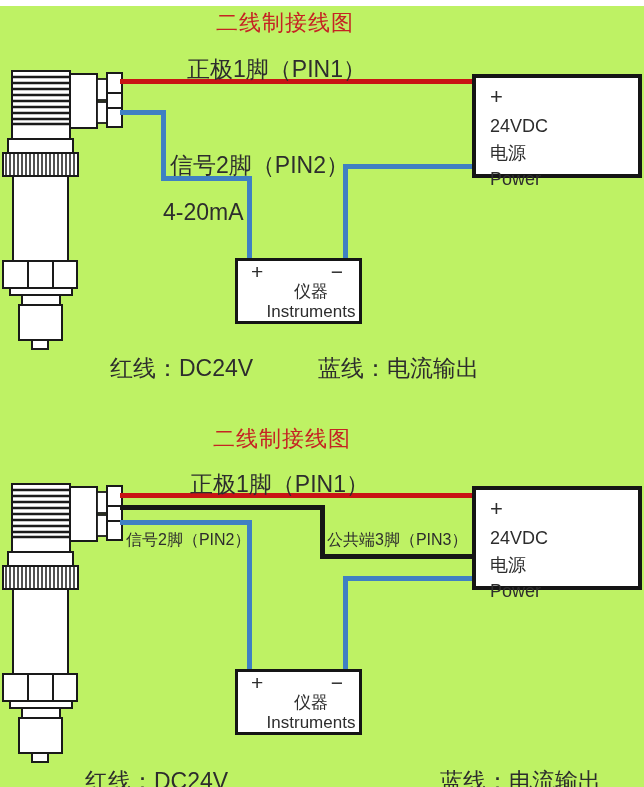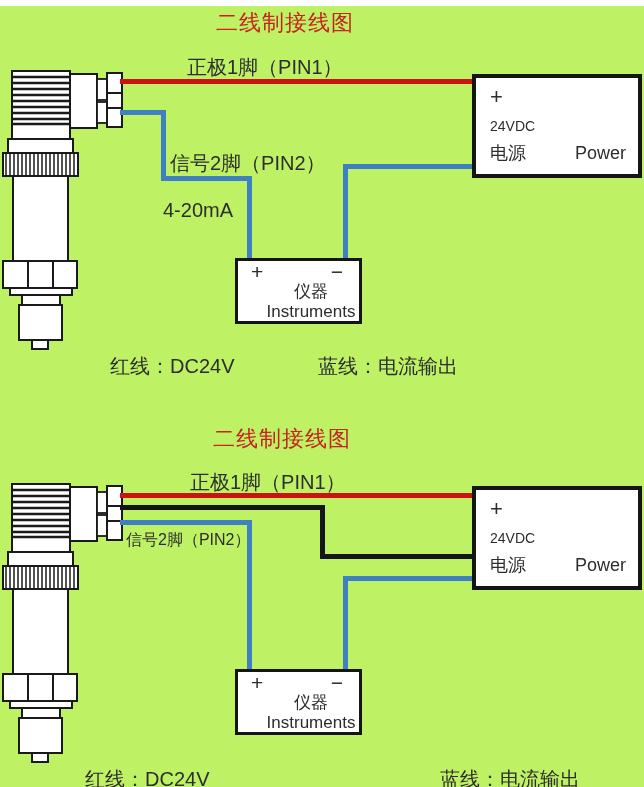--- a/index.html
+++ b/index.html
@@ -3,31 +3,31 @@
 <meta charset="utf-8">
 <style>
   html,body{margin:0;padding:0;background:#ffffff;}
   .canvas{
     position:relative;width:644px;height:787px;margin:6px auto;
     background:#bef264;overflow:hidden;
     font-family:"Liberation Sans","DejaVu Sans",sans-serif;
     color:#2d2d2d;
   }
   .title{position:absolute;font-size:22px;letter-spacing:1px;color:#c52323;white-space:nowrap;}
-  .lbl{position:absolute;font-size:20px;color:#2d2d2d;white-space:nowrap;}
+  .lbl{position:absolute;font-size:23px;color:#2d2d2d;white-space:nowrap;}
   .lbl.small{font-size:16px;}
   .wire{position:absolute;}
   .wire.red{background:#c81414;}
   .wire.blue{background:#3f80c3;}
   .wire.black{background:#161616;}
   .box{position:absolute;background:#ffffff;box-sizing:border-box;}
   .power{border:4px solid #151515;width:170px;height:104px;padding:4px 10px 0 14px;}
   .power .plus{font-size:22px;line-height:30px;}
-  .power .volt{font-size:14px;line-height:28px;}
-  .power .prow{display:flex;justify-content:space-between;font-size:18px;line-height:26px;padding-right:2px;}
+  .power .volt{font-size:18px;line-height:28px;}
+  .power .prow{display:flex;justify-content:space-between;font-size:18px;line-height:26px;padding-right:2px;flex-direction:column;}
   .instr{border:3px solid #151515;width:127px;height:66px;display:flex;flex-direction:column;}
   .instr .sign-row{display:flex;justify-content:space-between;padding:1px 16px 0 13px;font-size:21px;line-height:20px;}
   .instr .cn,.instr .en{text-align:center;font-size:17px;line-height:20px;padding-left:25px;}
   .tx{position:absolute;left:0;}
 </style>
 </head>
 <body>
 
 <div class="canvas">
 
@@ -116,20 +116,21 @@
   <div class="wire black" style="left:120px;top:499px;width:205px;height:5px;"></div>
   <div class="wire black" style="left:320px;top:499px;width:5px;height:54px;"></div>
   <div class="wire black" style="left:320px;top:548px;width:152px;height:5px;"></div>
   <div class="wire blue" style="left:120px;top:514px;width:132px;height:5px;"></div>
   <div class="wire blue" style="left:247px;top:514px;width:5px;height:151px;"></div>
   <div class="wire blue" style="left:343px;top:570px;width:5px;height:95px;"></div>
   <div class="wire blue" style="left:343px;top:570px;width:129px;height:5px;"></div>
 
   <div class="lbl" style="left:190px;top:463px;">正极1脚（PIN1）</div>
   <div class="lbl small" style="left:126px;top:524px;">信号2脚（PIN2）</div>
+  <div class="lbl small" style="left:327px;top:524px;">公共端3脚（PIN3）</div>
 
   <div class="box power" style="left:472px;top:480px;">
     <div class="plus">+</div>
     <div class="volt">24VDC</div>
     <div class="prow">
       <span>电源</span>
       <span>Power</span>
     </div>
   </div>
 

